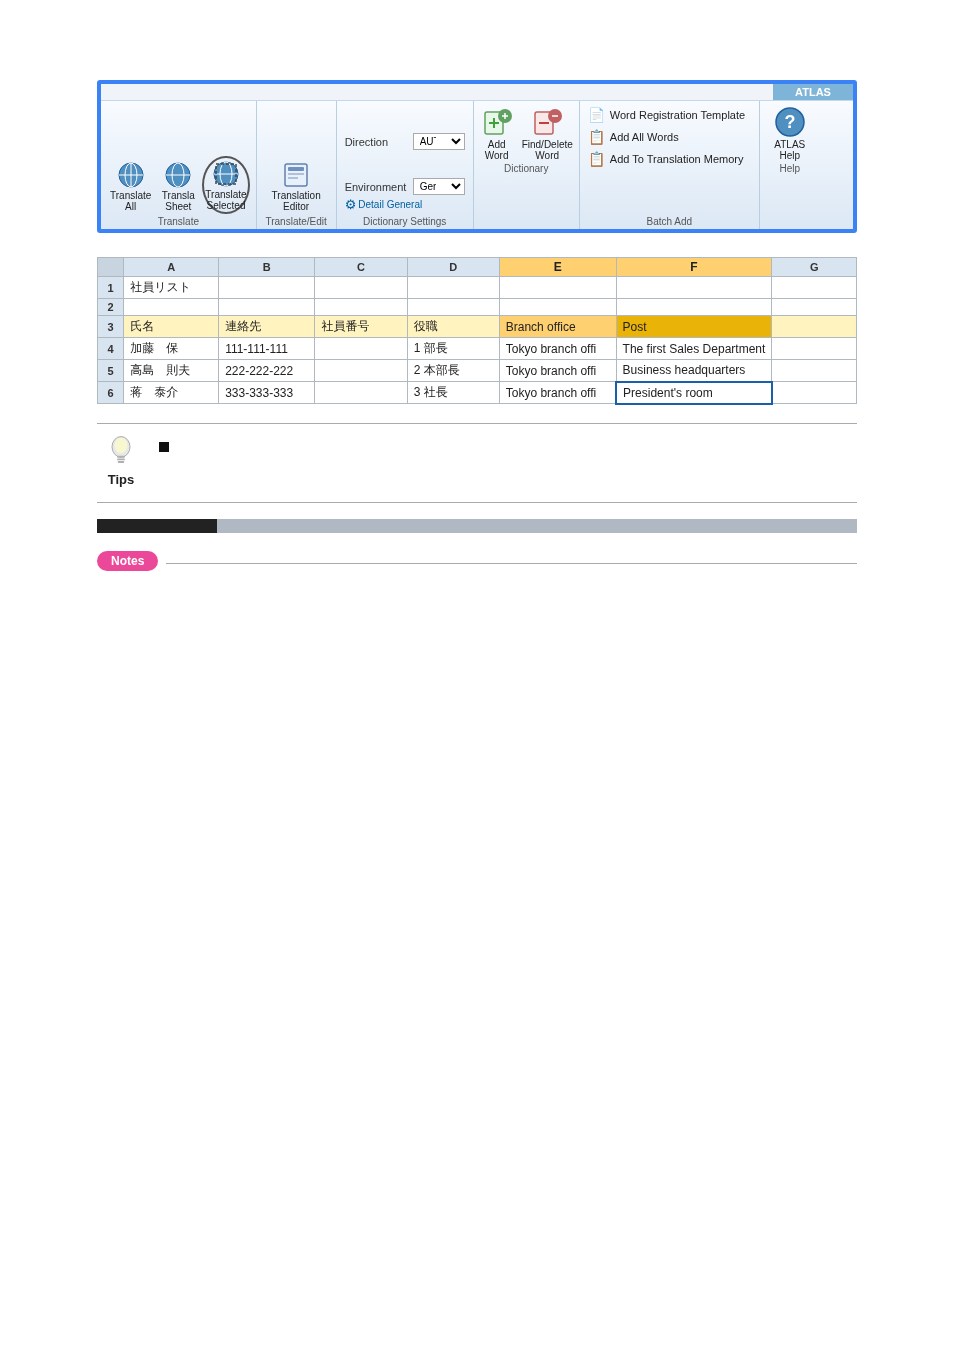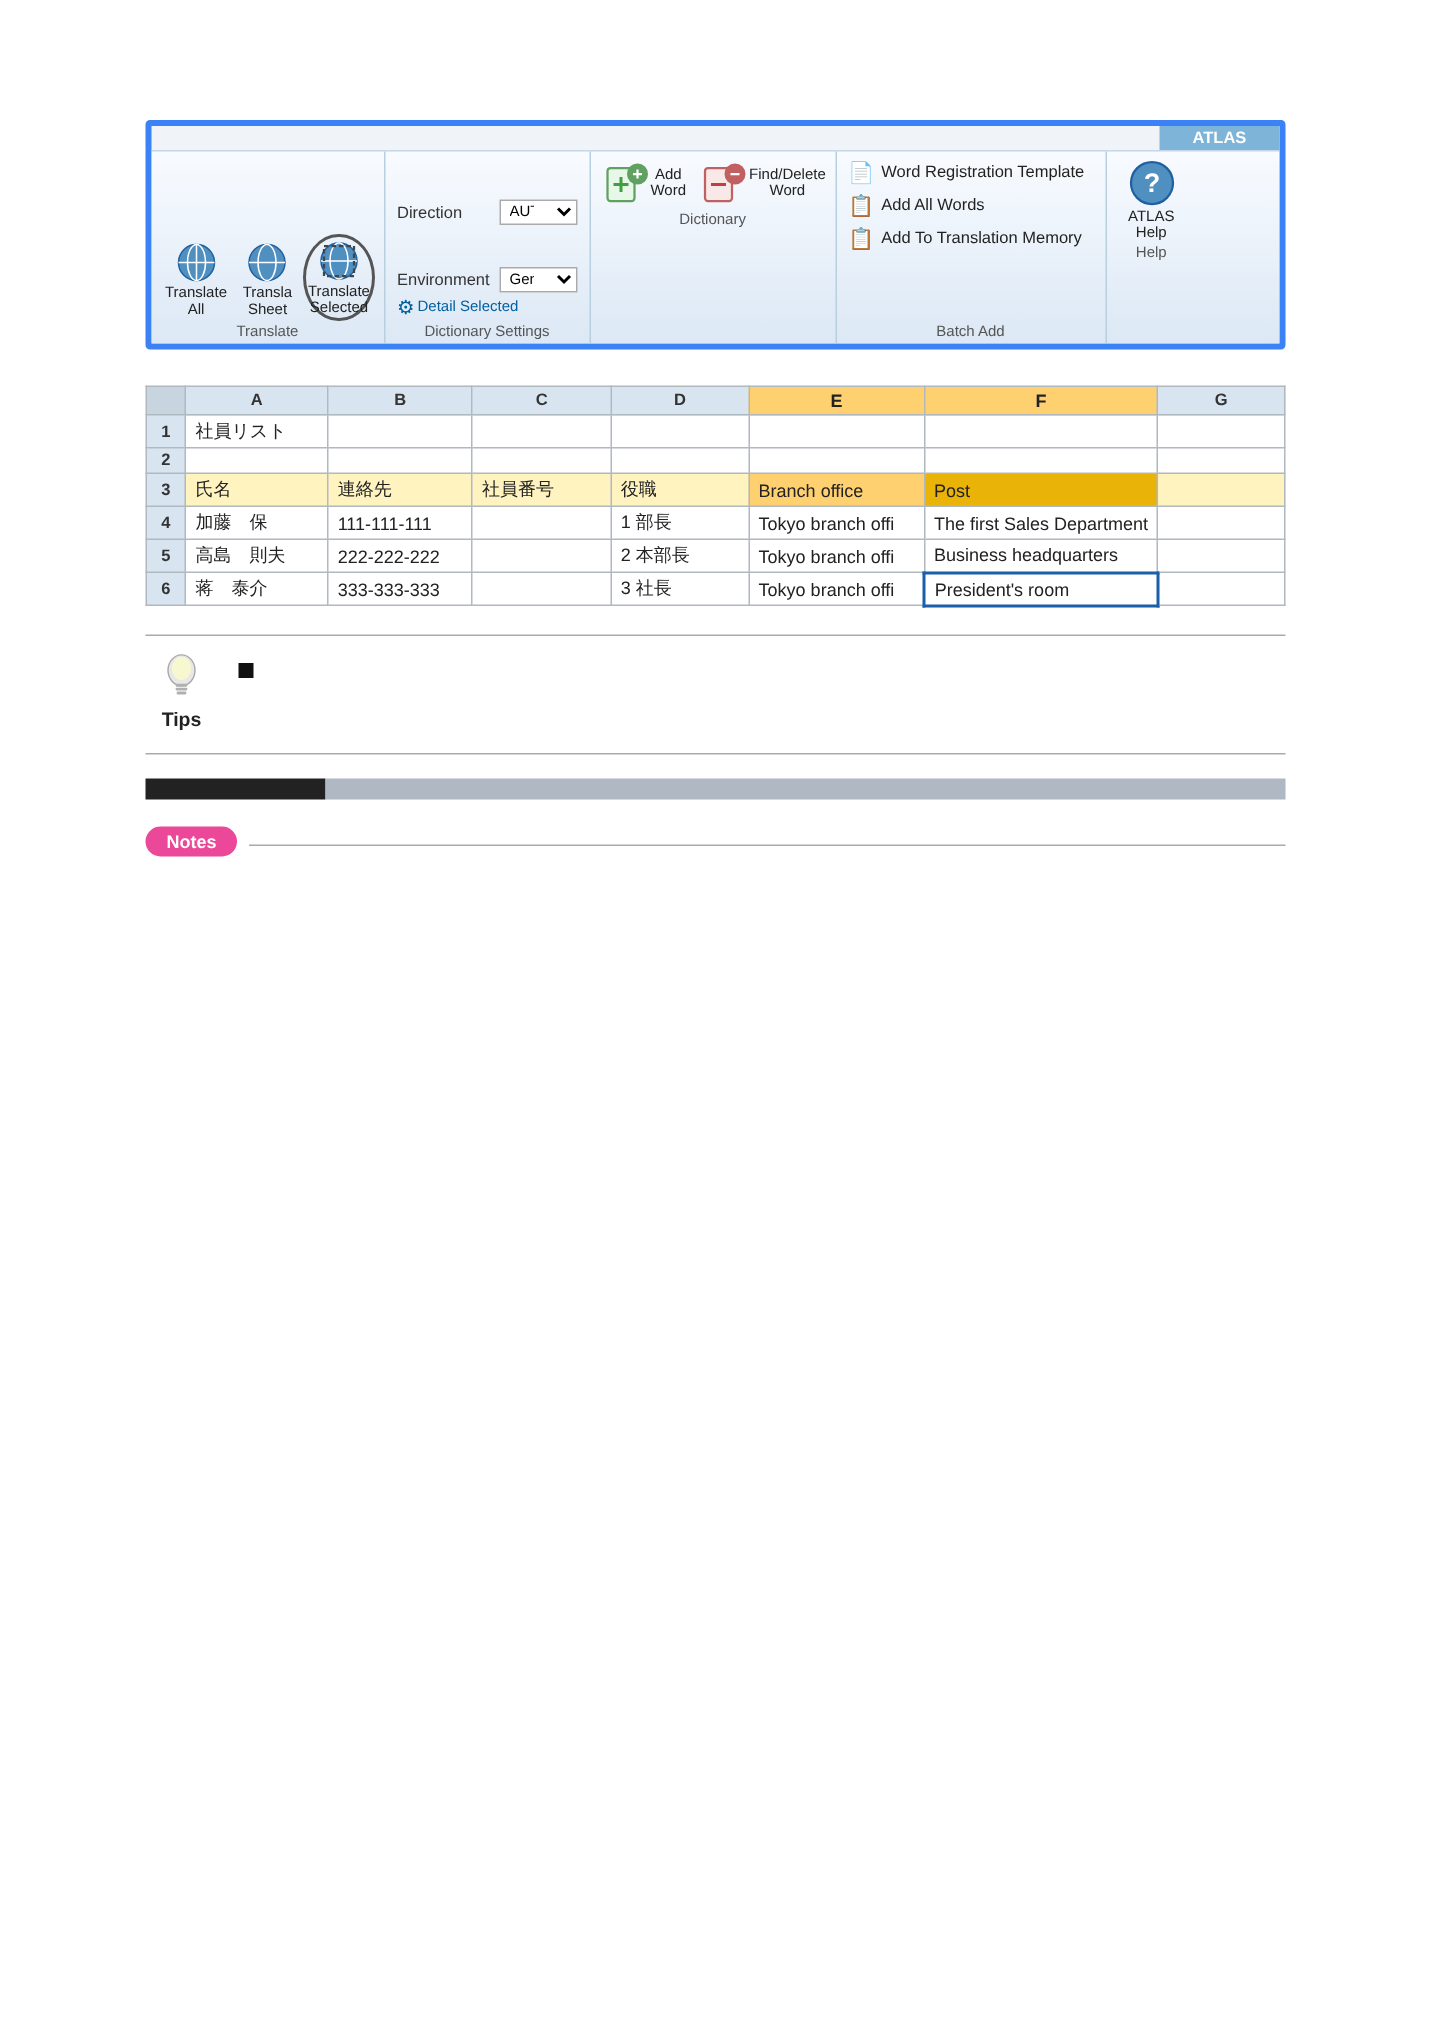--- a/index.html
+++ b/index.html
@@ -132,21 +132,21 @@
     .dict-group {
       padding: 4px 6px 2px;
       border-right: 1px solid #b8cfe0;
       min-width: 90px;
       display: flex;
       flex-direction: column;
       align-items: center;
     }
     .dict-btn-large {
       display: flex;
-      flex-direction: row;
+      flex-direction: column;
       align-items: center;
       font-size: 10px;
       color: #222;
       cursor: pointer;
       justify-content: flex-end;
     }
     .dict-btns-row {
       display: flex;
       gap: 8px;
     }
@@ -409,41 +409,57 @@
               <line x1="2" y1="14" x2="26" y2="14" stroke="#fff" stroke-width="1"></line>
               <rect x="4" y="4" width="20" height="20" fill="none" stroke="#444" stroke-width="1.5" stroke-dasharray="3,2"></rect>
             </svg>
           </div>
           <span style="font-size:10px;text-align:center">Translate<br>Selected</span>
         </div>
       </div>
       <div class="ribbon-group-label">Translate</div>
     </div>
 
+    <div class="ribbon-group">
+      <div class="ribbon-buttons-row">
+        <div class="ribbon-btn">
+          <div class="ribbon-btn-icon">
+            <svg width="28" height="28" viewBox="0 0 28 28">
+              <rect x="3" y="3" width="22" height="22" fill="#e8f0fc" stroke="#6080b0" stroke-width="1.5" rx="2"></rect>
+              <rect x="6" y="6" width="16" height="4" fill="#7090c0" rx="1"></rect>
+              <rect x="6" y="12" width="16" height="2" fill="#b0c0d8"></rect>
+              <rect x="6" y="16" width="10" height="2" fill="#b0c0d8"></rect>
+            </svg>
+          </div>
+          <span style="font-size:10px;text-align:center">Translation<br>Editor</span>
+        </div>
+      </div>
+      <div class="ribbon-group-label">Translate/Edit</div>
+    </div>
 
     <div class="env-group">
       <div class="env-row">
         <span class="env-label">Direction</span>
         <select class="env-select">
           <option>AUTO</option>
           <option>JE</option>
           <option>EJ</option>
         </select>
       </div>
       <div class="env-row">
         <span class="env-label">Environment</span>
         <select class="env-select">
           <option>General</option>
           <option>Business</option>
           <option>Technical</option>
         </select>
       </div>
       <a class="detail-link" href="#">
         <span style="font-size:13px">⚙</span>
-        <span>Detail Selected</span>
+        <span>Detail General</span>
       </a>
       <div class="env-group-label">Dictionary Settings</div>
     </div>
 
     <div class="dict-group">
       <div class="dict-btns-row">
         <div class="dict-btn-large">
           <div style="width:34px;height:34px;display:flex;align-items:center;justify-content:center;">
             <svg width="32" height="32" viewBox="0 0 32 32">
               <rect x="4" y="6" width="18" height="22" fill="#e8f8e8" stroke="#60a060" stroke-width="1.5" rx="2"></rect>

